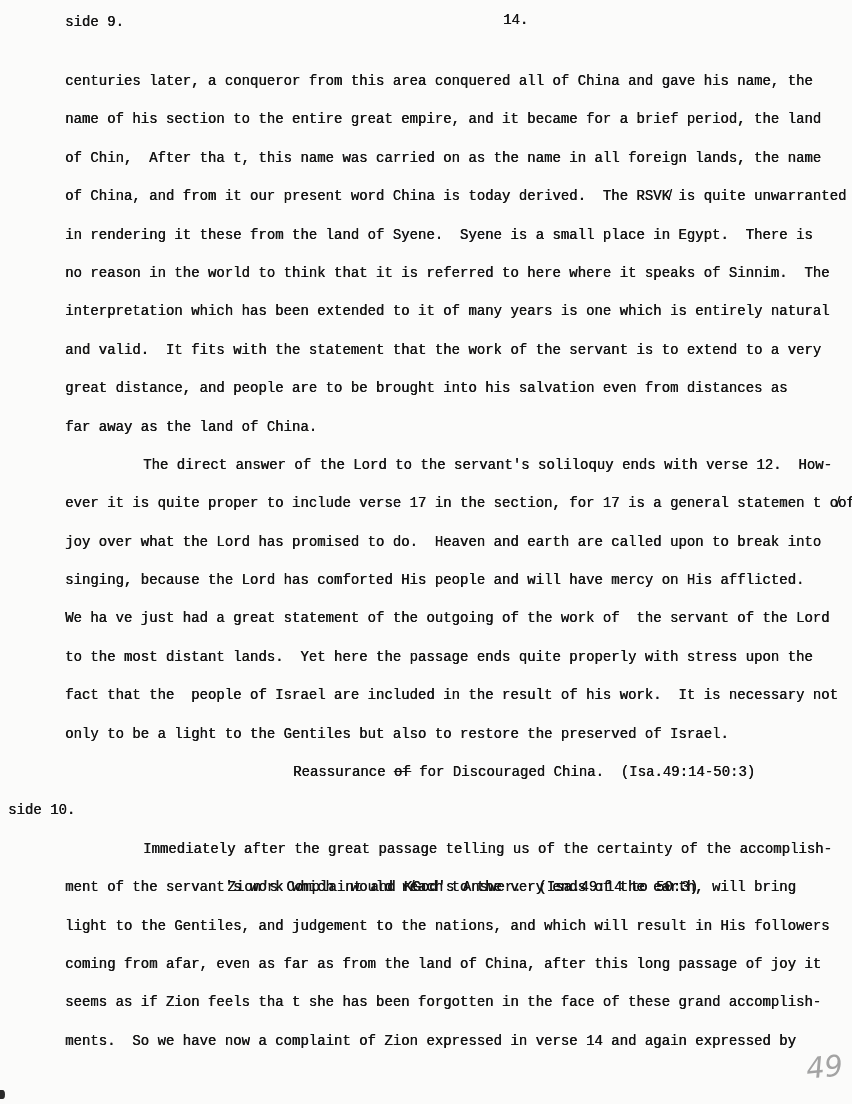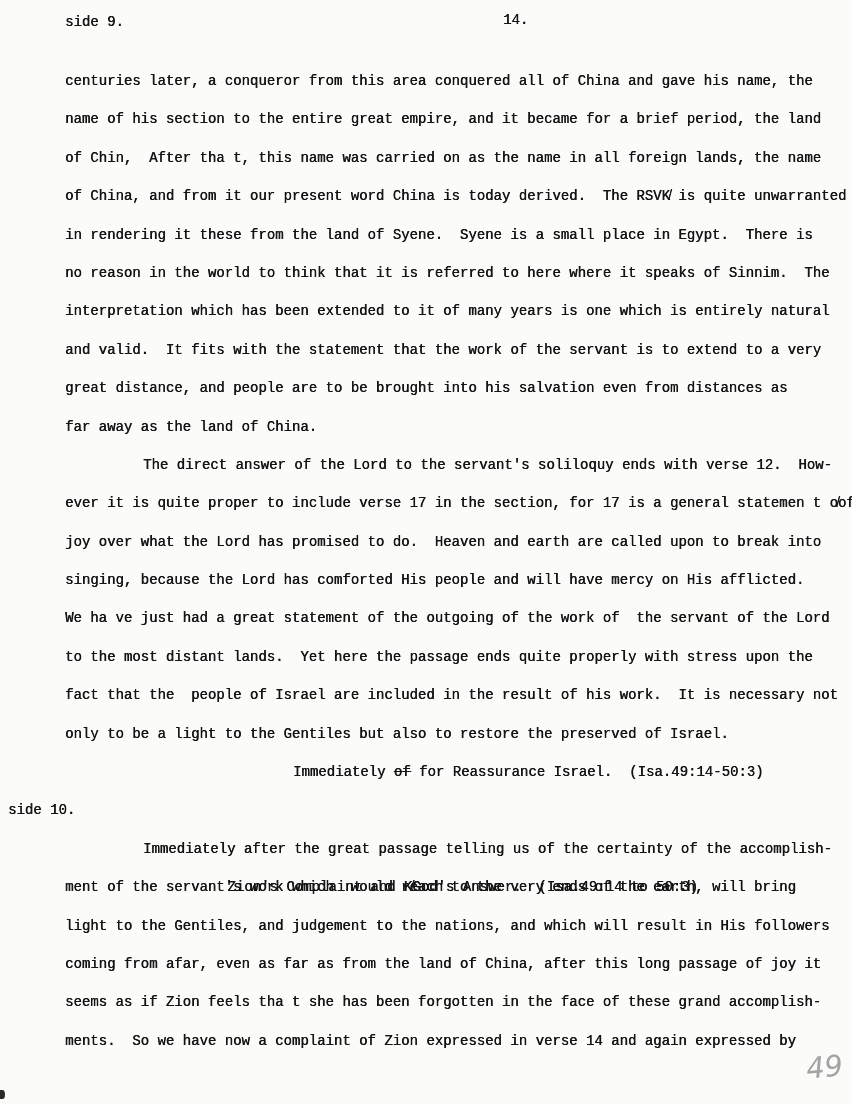--- a/index.html
+++ b/index.html
@@ -90,21 +90,21 @@
 
     <div class="line indent">The direct answer of the Lord to the servant's soliloquy ends with verse 12.  How-</div>
     <div class="line">ever it is quite proper to include verse 17 in the section, for 17 is a general statemen t o̸of</div>
     <div class="line">joy over what the Lord has promised to do.  Heaven and earth are called upon to break into</div>
     <div class="line">singing, because the Lord has comforted His people and will have mercy on His afflicted.</div>
     <div class="line">We ha ve just had a great statement of the outgoing of the work of  the servant of the Lord</div>
     <div class="line">to the most distant lands.  Yet here the passage ends quite properly with stress upon the</div>
     <div class="line">fact that the  people of Israel are included in the result of his work.  It is necessary not</div>
     <div class="line">only to be a light to the Gentiles but also to restore the preserved of Israel.</div>
 
-    <div class="line reassurance-line"><span>Immediately </span><span class="struck">of</span><span> for Reassurance Israel.  (Isa.49:14-50:3)</span></div>
+    <div class="line reassurance-line"><span>Reassurance </span><span class="struck">of</span><span> for Discouraged China.  (Isa.49:14-50:3)</span></div>
 
     <div class="line side10-row">
       <span class="side10-label">side 10.</span>
       <span class="side10-heading">Zion's Complaint and K̸God's Answer.  (Isa.49:14 to 50:3)</span>
     </div>
 
     <div class="line indent">Immediately after the great passage telling us of the certainty of the accomplish-</div>
     <div class="line">ment of the servant's work which  would reach to the very ends of the earth, will bring</div>
     <div class="line">light to the Gentiles, and judgement to the nations, and which will result in His followers</div>
     <div class="line">coming from afar, even as far as from the land of China, after this long passage of joy it</div>

